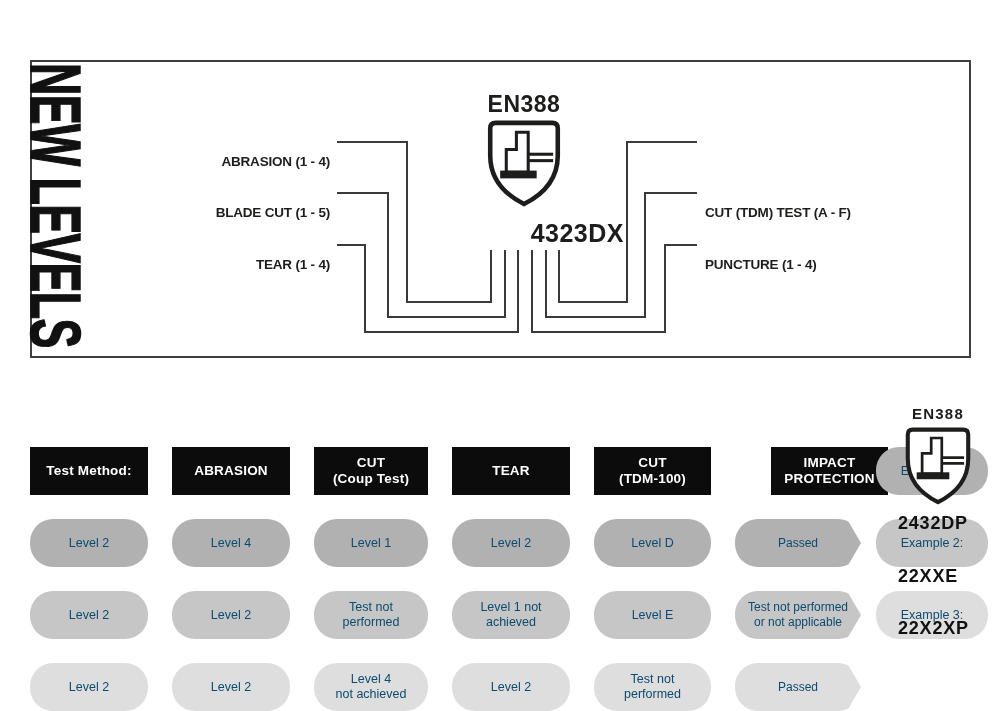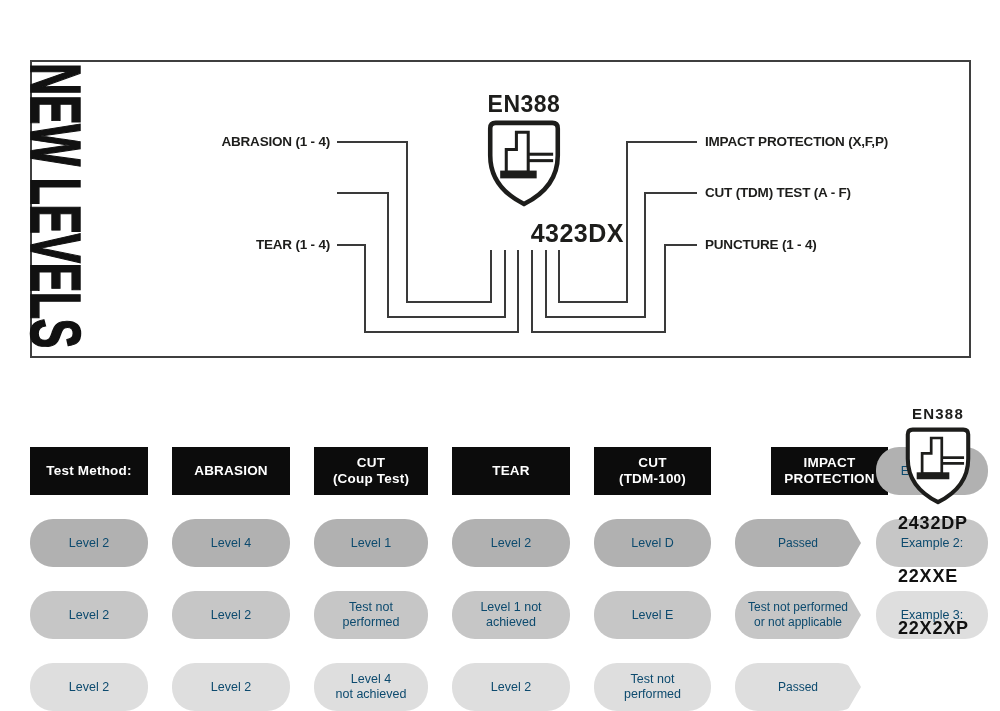--- a/index.html
+++ b/index.html
@@ -17,21 +17,21 @@
     font-size:70px;font-weight:bold;line-height:1;white-space:nowrap;
     letter-spacing:-1px;color:#111;
     -webkit-text-stroke:1.5px #111;
     transform:translate(58px,1px) rotate(90deg) scaleX(0.64);
     transform-origin:0 0;
   }
   .connectors{position:absolute;left:0;top:0;}
   .connectors polyline{fill:none;stroke:#3a3a3a;stroke-width:2;}
   .dlabel{
     position:absolute;font-weight:bold;font-size:13.5px;line-height:18px;
-    letter-spacing:-0.2px;color:#1d1d1b;white-space:nowrap;
+    letter-spacing:-0.2px;color:#1d1d1b;white-space:nowrap;margin-top:20px;
   }
   .dlabel.left{left:0;width:298px;text-align:right;}
   .dlabel.right{left:673px;width:270px;text-align:left;}
   .en-title{
     position:absolute;left:392px;top:30px;width:200px;text-align:center;
     font-size:23px;font-weight:bold;letter-spacing:0.5px;line-height:24px;
   }
   .shield-big{position:absolute;left:454px;top:57px;width:76px;height:88px;}
   .code-big{
     position:absolute;left:392px;top:158px;width:200px;text-align:right;
@@ -100,23 +100,23 @@
     <svg class="connectors" width="937" height="294" viewBox="0 0 937 294">
       <polyline points="305,80 375,80 375,240 459,240 459,188"></polyline>
       <polyline points="305,131 356,131 356,255 473,255 473,188"></polyline>
       <polyline points="305,183 333,183 333,270 486,270 486,188"></polyline>
       <polyline points="665,80 595,80 595,240 527,240 527,188"></polyline>
       <polyline points="665,131 613,131 613,255 514,255 514,188"></polyline>
       <polyline points="665,183 633,183 633,270 500,270 500,188"></polyline>
     </svg>
 
     <div class="dlabel left" style="top:71px">ABRASION (1 - 4)</div>
+    <div class="dlabel left" style="top:122px">BLADE CUT (1 - 5)</div>
     <div class="dlabel left" style="top:174px">TEAR (1 - 4)</div>
 
-    <div class="dlabel right" style="top:71px">IMPACT PROTECTION (X,F,P)</div>
     <div class="dlabel right" style="top:122px">CUT (TDM) TEST (A - F)</div>
     <div class="dlabel right" style="top:174px">PUNCTURE (1 - 4)</div>
 
     <div class="en-title">EN388</div>
 
     <svg class="shield-big" viewBox="0 0 90 104">
       <use href="#shield-sym"></use>
     </svg>
 
     <div class="code-big">4323DX</div>

